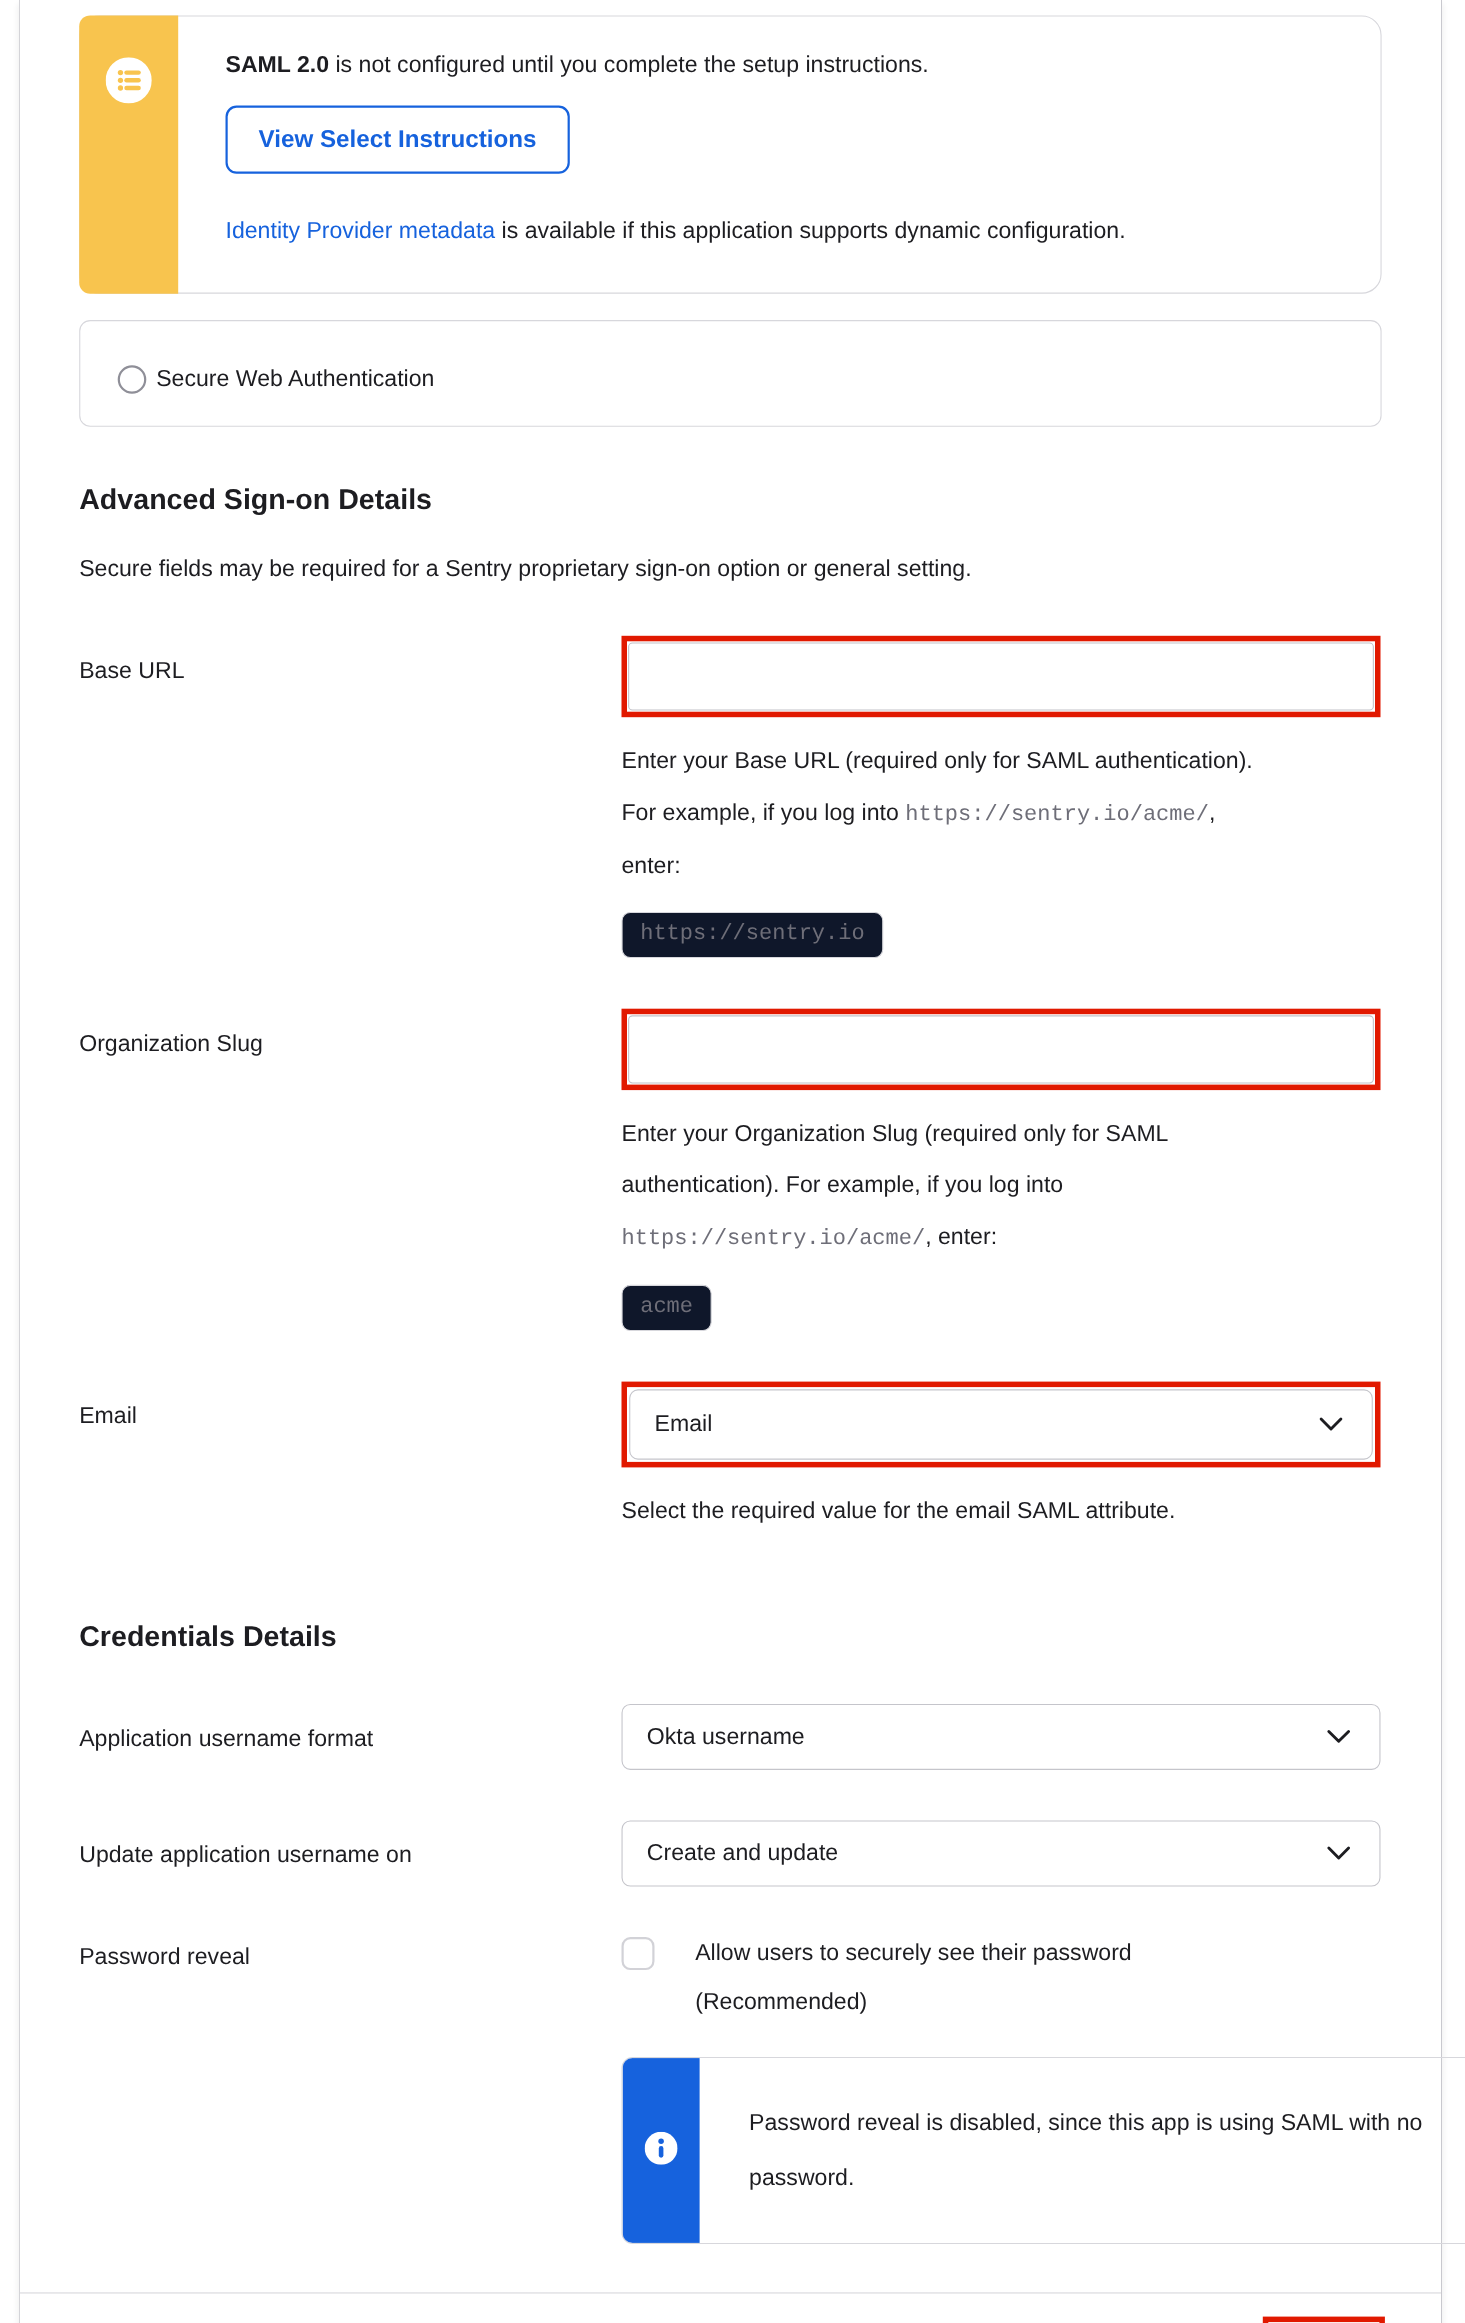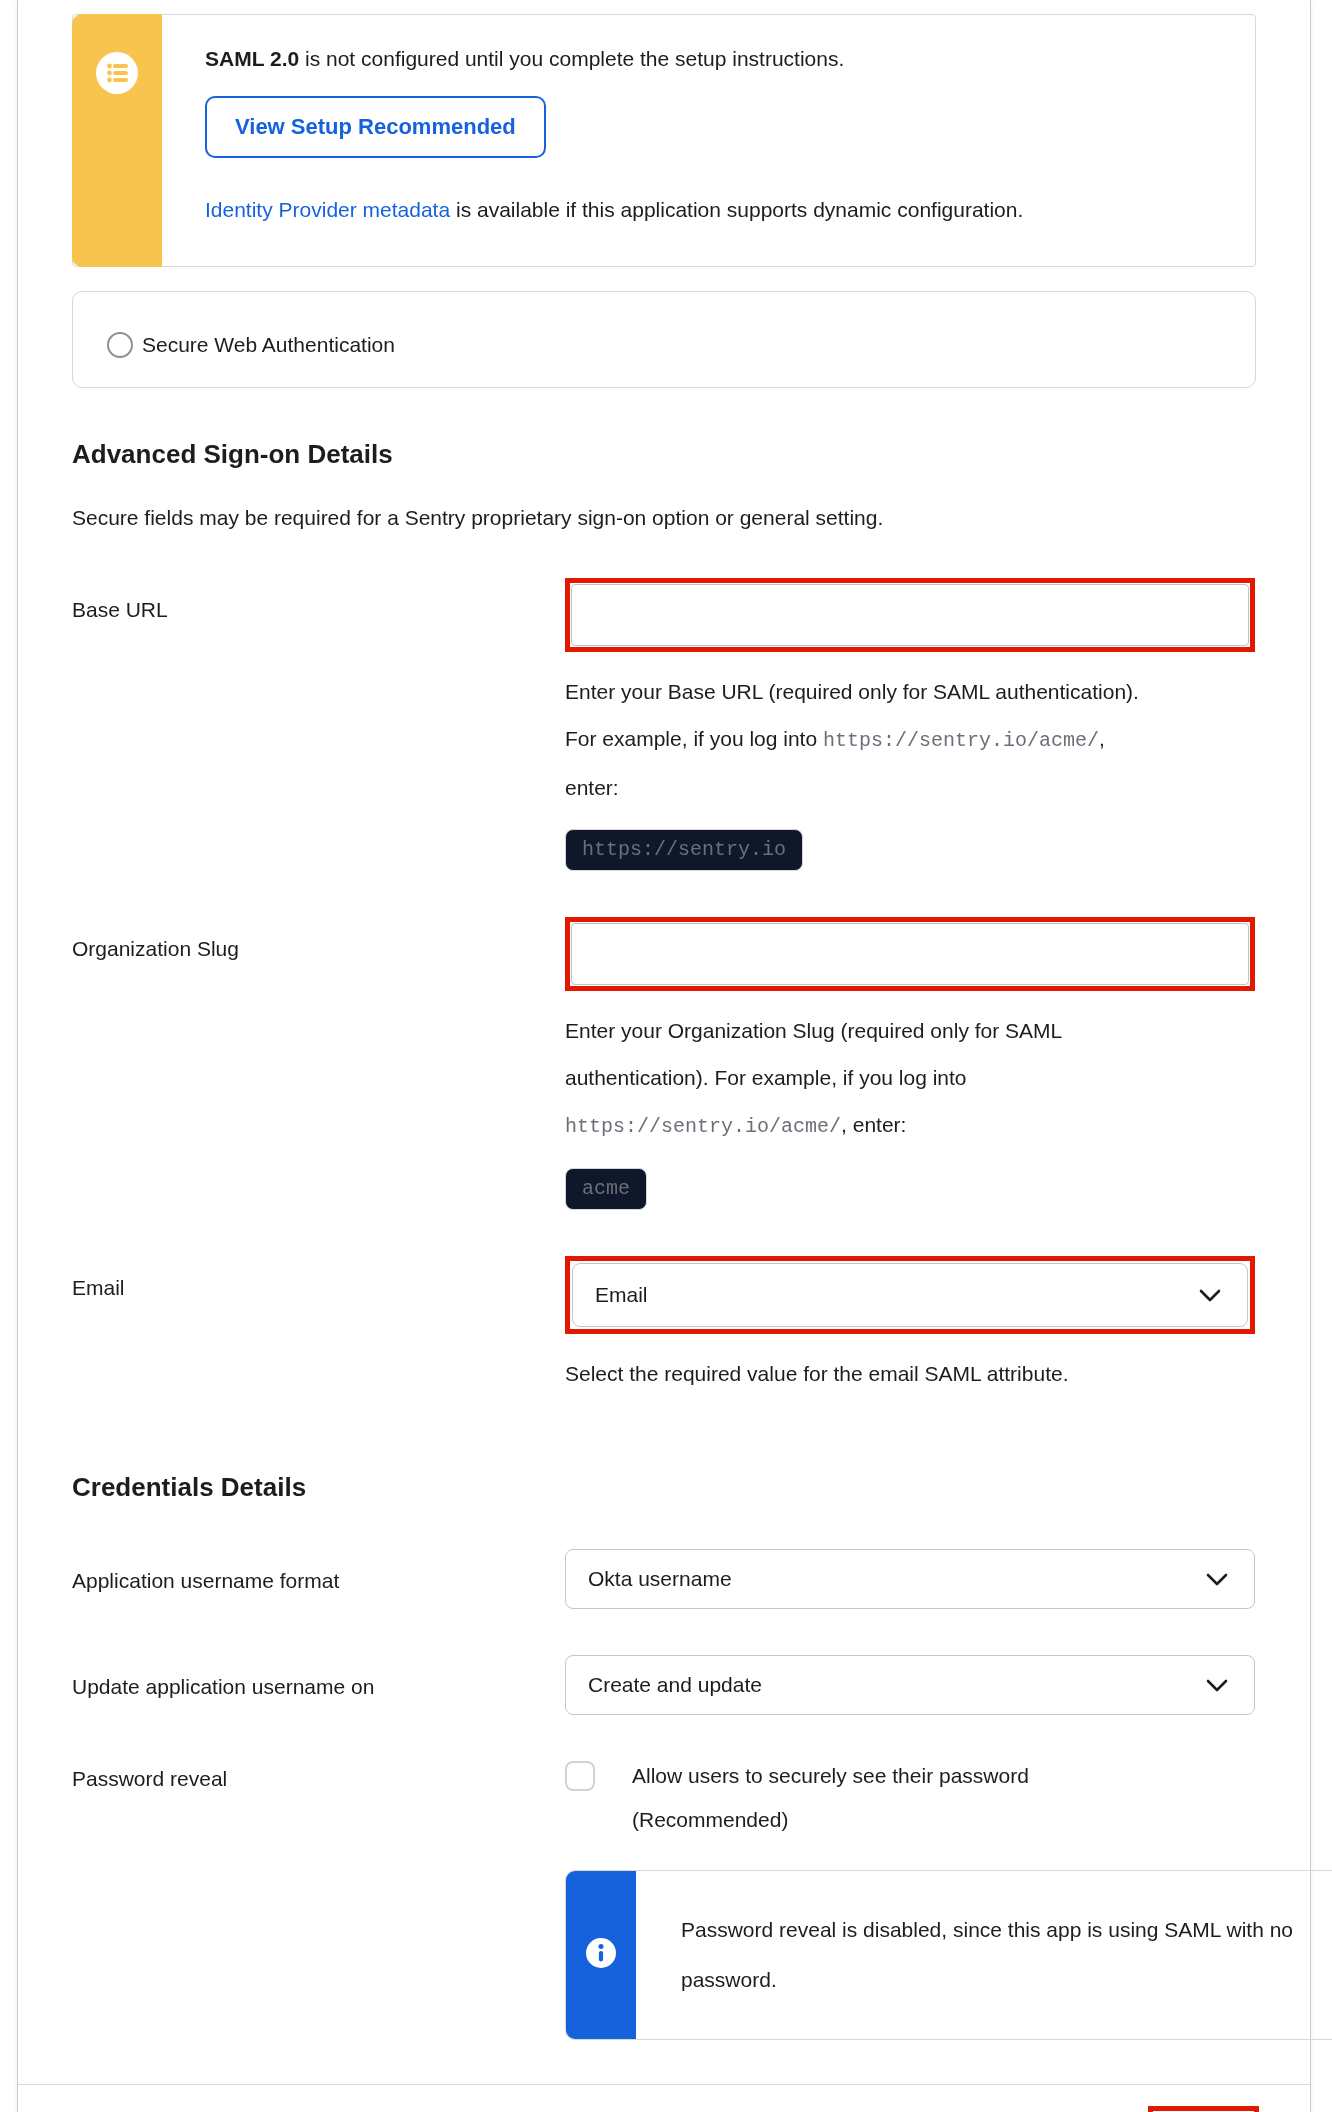--- a/index.html
+++ b/index.html
@@ -21,21 +21,21 @@
     min-height: 2084px;
     display: flex;
     flex-direction: column;
   }
   .content { padding: 14px 54px 44px 54px; flex: 1; }
 
   
   .notice {
     display: flex;
     border: 1px solid #d7d7dc;
-    border-radius: 4px;
+    border-radius: 18px;
     background: #fff;
   }
   .notice-stripe {
     width: 90px;
     flex: none;
     background: #f8c44e;
     border-radius: 10px 0 0 10px;
     display: flex;
     justify-content: center;
     align-items: flex-start;
@@ -202,21 +202,21 @@
             <circle cx="13.5" cy="21" r="2.4" fill="#f8c44e"></circle>
             <circle cx="13.5" cy="28" r="2.4" fill="#f8c44e"></circle>
             <line x1="19" y1="14" x2="30" y2="14" stroke="#f8c44e" stroke-width="4" stroke-linecap="round"></line>
             <line x1="19" y1="21" x2="30" y2="21" stroke="#f8c44e" stroke-width="4" stroke-linecap="round"></line>
             <line x1="19" y1="28" x2="30" y2="28" stroke="#f8c44e" stroke-width="4" stroke-linecap="round"></line>
           </svg>
         </span>
       </div>
       <div class="notice-body">
         <p class="notice-line"><b>SAML 2.0</b><span> is not configured until you complete the setup instructions.</span></p>
-        <button class="setup-btn">View Setup Recommended</button>
+        <button class="setup-btn">View Select Instructions</button>
         <p class="notice-link-line"><a class="link">Identity Provider metadata</a><span> is available if this application supports dynamic configuration.</span></p>
       </div>
     </div>
 
     <div class="swa-box">
       <div class="radio"></div>
       <span class="swa-label">Secure Web Authentication</span>
     </div>
 
     <h2>Advanced Sign-on Details</h2>

